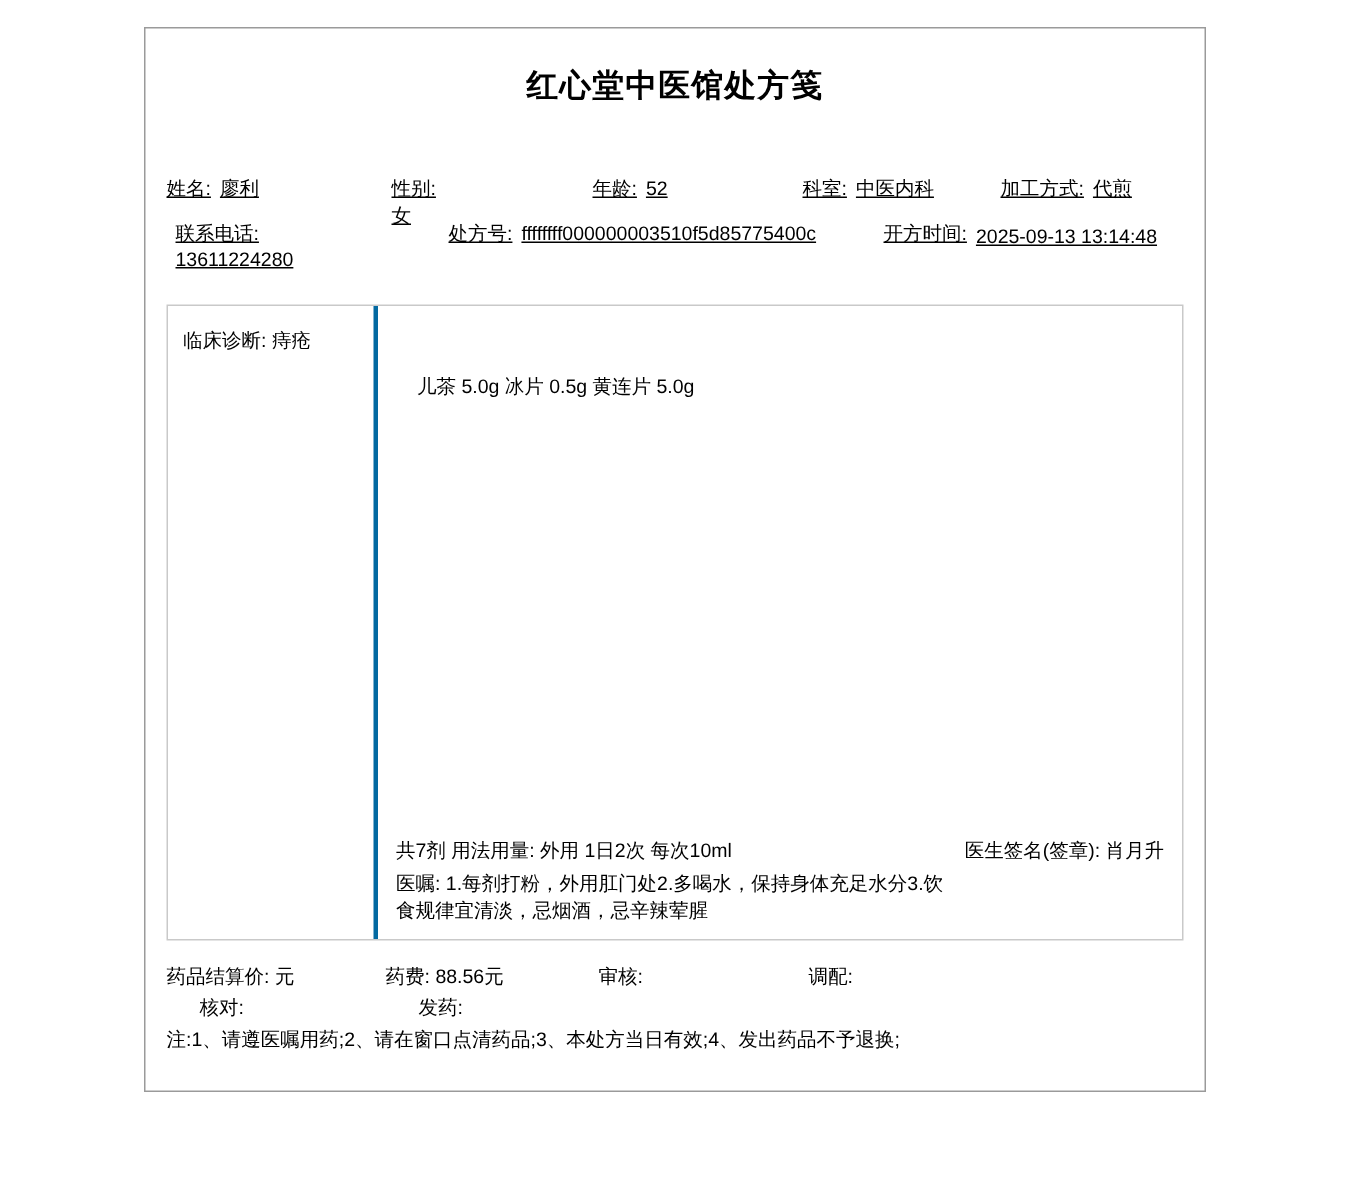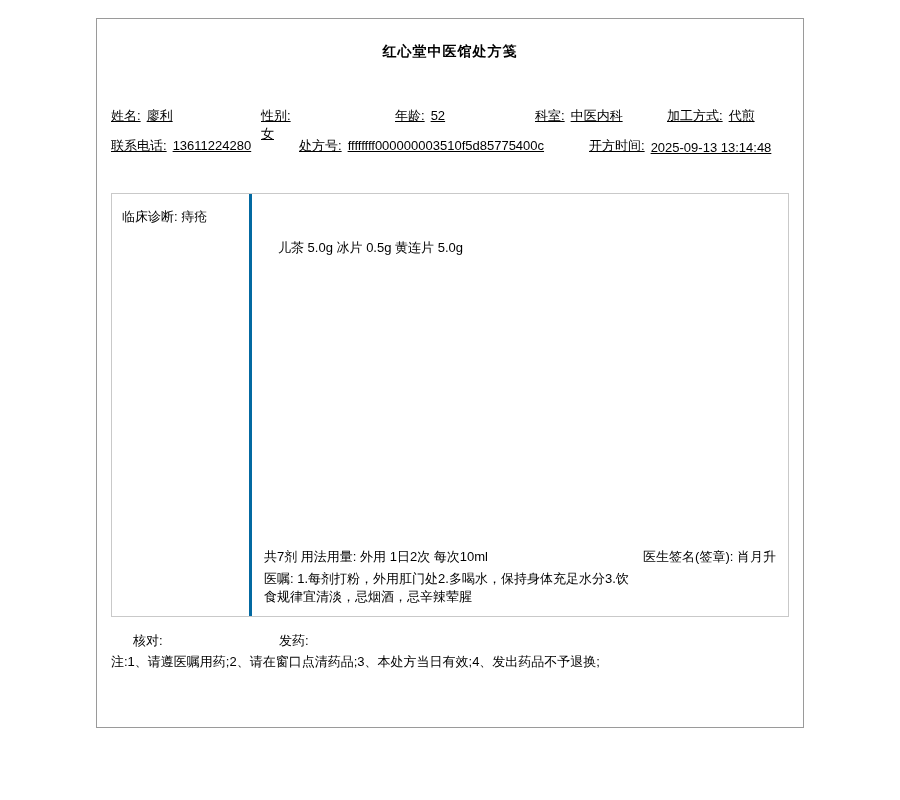--- a/index.html
+++ b/index.html
@@ -19,21 +19,21 @@
     left: 96px;
     top: 18px;
     width: 708px;
     height: 710px;
     background: #ffffff;
     border: 1px solid #9a9a9a;
     box-sizing: border-box;
   }
   .title {
     text-align: center;
-    font-size: 14px;
+    font-size: 21px;
     font-weight: bold;
     letter-spacing: 1px;
     margin-top: 24px;
   }
   .patient-info {
     margin-top: 46px;
     padding: 0 14px 0 14px;
     text-decoration: underline;
   }
   .info-row {
@@ -51,21 +51,21 @@
   }
   .field .lbl { }
   .field .val { margin-left: 6px; }
 
   .w-name   { width: 144px; }
   .w-gender { width: 140px; flex-direction: column; }
   .w-age    { width: 140px; }
   .w-dept   { width: 132px; }
   .w-proc   { width: auto; }
 
-  .w-phone  { width: 188px; }
+  .w-phone  { width: 188px; flex-direction: column; }
   .w-rxno   { width: 290px; }
   .w-time   { width: auto; align-items: flex-end; }
 
   .body-box {
     margin: 30px 14px 0 14px;
     border: 1px solid #c9c9c9;
     display: flex;
     height: 424px;
     box-sizing: border-box;
   }
@@ -199,20 +199,32 @@
         <div class="foot-advice">
           <span>医嘱: 1.每剂打粉，外用肛门处2.多喝水，保持身体充足水分3.饮</span>
           <span class="advice-line2">食规律宜清淡，忌烟酒，忌辛辣荤腥</span>
         </div>
       </div>
     </div>
 
   </div>
 
   <div class="settle">
+    <div class="settle-row1">
+      <span class="s-w1">
+        <span>药品结算价:</span>
+        <span>元</span>
+      </span>
+      <span class="s-w2">
+        <span>药费:</span>
+        <span>88.56元</span>
+      </span>
+      <span class="s-w3">审核:</span>
+      <span>调配:</span>
+    </div>
     <div class="settle-row2">
       <span class="s-w1">核对:</span>
       <span class="s-w2">发药:</span>
     </div>
     <div class="note">注:1、请遵医嘱用药;2、请在窗口点清药品;3、本处方当日有效;4、发出药品不予退换;</div>
   </div>
 
 </div>
 
 </body></html>

